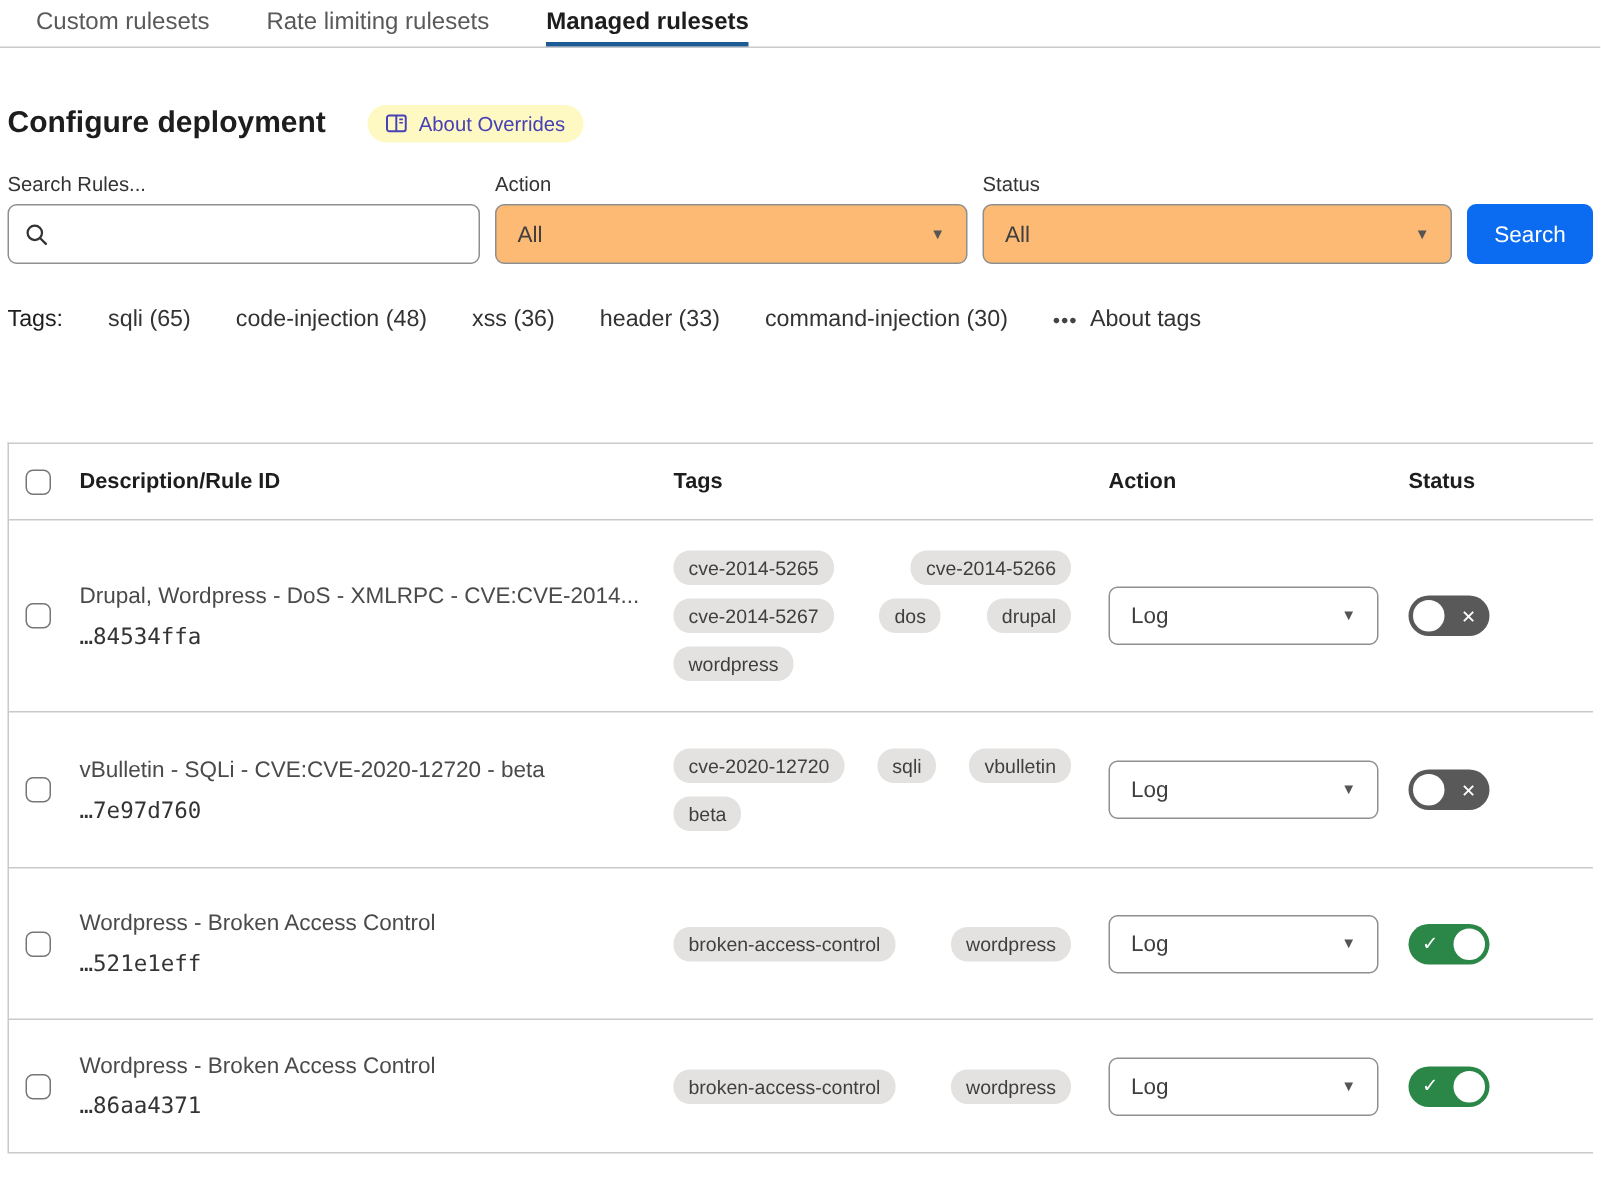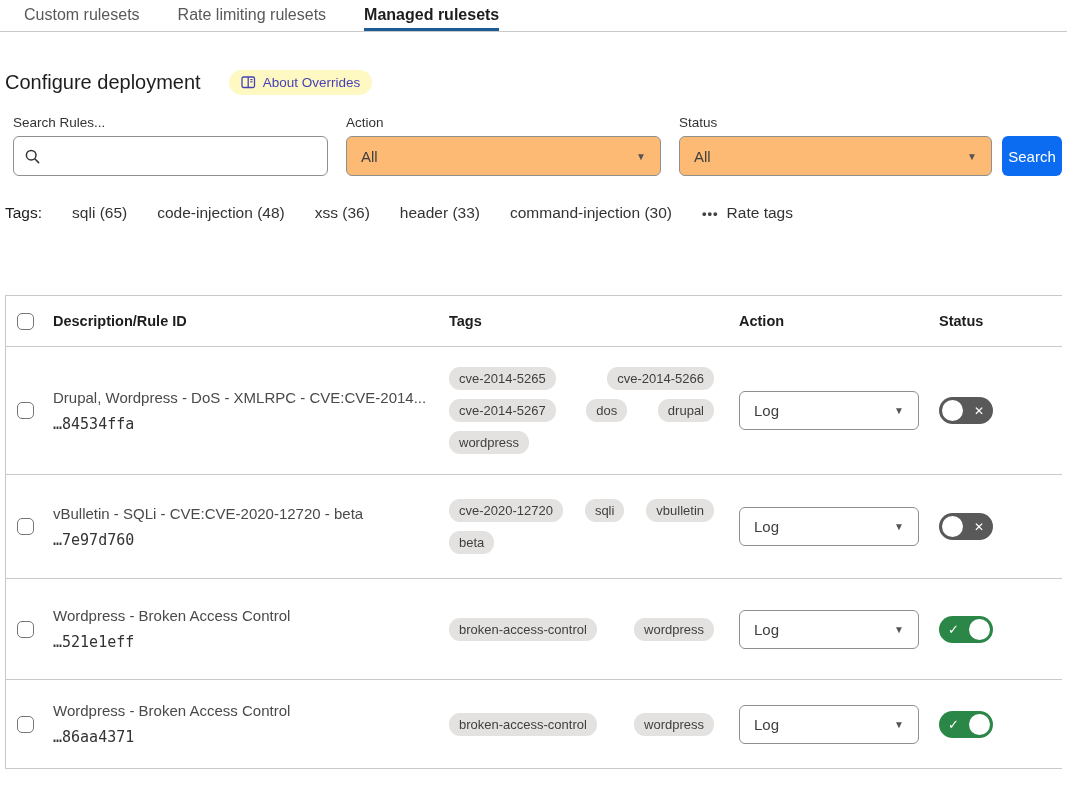--- a/index.html
+++ b/index.html
@@ -10,27 +10,27 @@
   .tabbar { height:32px; border-bottom:1px solid #c9c9c9; display:flex; gap:38px;
     padding-left:24px; align-items:stretch; }
   .tab { display:flex; align-items:center; font-size:16px; color:#595959;
     cursor:pointer; border-bottom:3px solid transparent; padding-top:2px; }
   .tab.active { color:#1d1d1d; font-weight:700; border-bottom-color:#1d5b94; }
 
   .content { padding:0 5px; }
 
   
   .heading-row { margin-top:38px; display:flex; align-items:center; gap:28px; }
-  .page-title { font-size:20px; font-weight:400; color:#1d1d1d; }
+  .page-title { font-size:20px; font-weight:700; color:#1d1d1d; }
   .badge { display:inline-flex; align-items:center; gap:7px; background:#fef9c3;
     color:#4741b5; border-radius:14px; padding:5px 12px; font-size:13.5px; cursor:pointer; }
 
   
   .filters { margin-top:20px; display:flex; gap:10px; align-items:flex-end; }
-  .fgroup { display:flex; flex-direction:column;margin-left:8px; }
+  .fgroup { display:flex; flex-direction:column; }
   .flabel { font-size:13.5px; color:#333; margin-bottom:6px; }
   .searchbox { width:315px; height:40px; border:1px solid #8f8f8f; border-radius:6px;
     display:flex; align-items:center; padding:0 10px; gap:8px; background:#fff; }
   .searchbox input { border:none; outline:none; flex:1; font-size:15px;
     font-family:"Liberation Sans","DejaVu Sans",sans-serif; }
   .selectbox { height:40px; border:1px solid #8f8f8f; border-radius:6px; background:#fdba74;
     display:flex; align-items:center; justify-content:space-between; padding:0 14px;
     font-size:15px; color:#3f3f3f; cursor:pointer; }
   .selectbox.w1 { width:315px; }
   .selectbox.w2 { width:313px; }
@@ -143,21 +143,21 @@
     <span class="tlabel">Tags:</span>
     <span id="tag-links" style="display:flex;gap:30px;">
         <span class="tag-link">sqli (65)</span>
         <span class="tag-link">code-injection (48)</span>
         <span class="tag-link">xss (36)</span>
         <span class="tag-link">header (33)</span>
         <span class="tag-link">command-injection (30)</span>
       </span>
     <span class="more-tags">
       <span class="dots">•••</span>
-      <span>Rate tags</span>
+      <span>About tags</span>
     </span>
   </div>
 
   <div class="rtable">
     <div class="thead">
       <div class="c-check">
         <span class="checkbox"></span>
       </div>
       <div class="c-pad">Description/Rule ID</div>
       <div class="c-pad">Tags</div>

